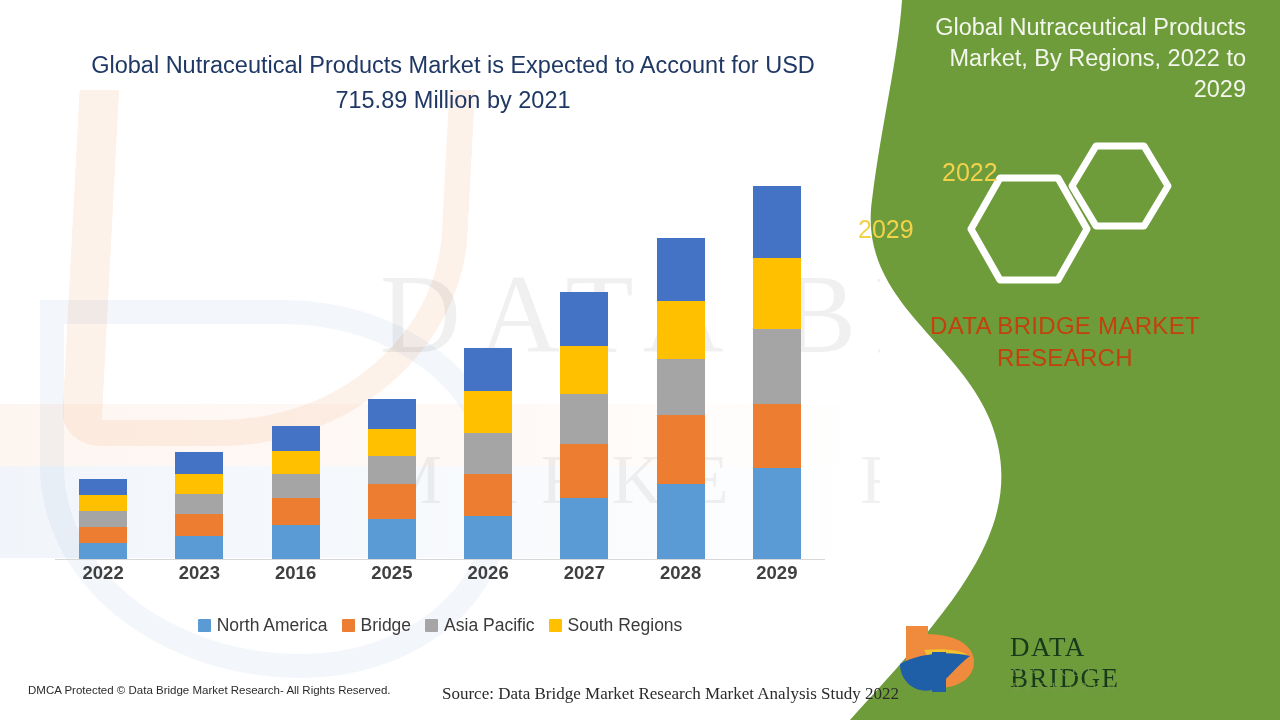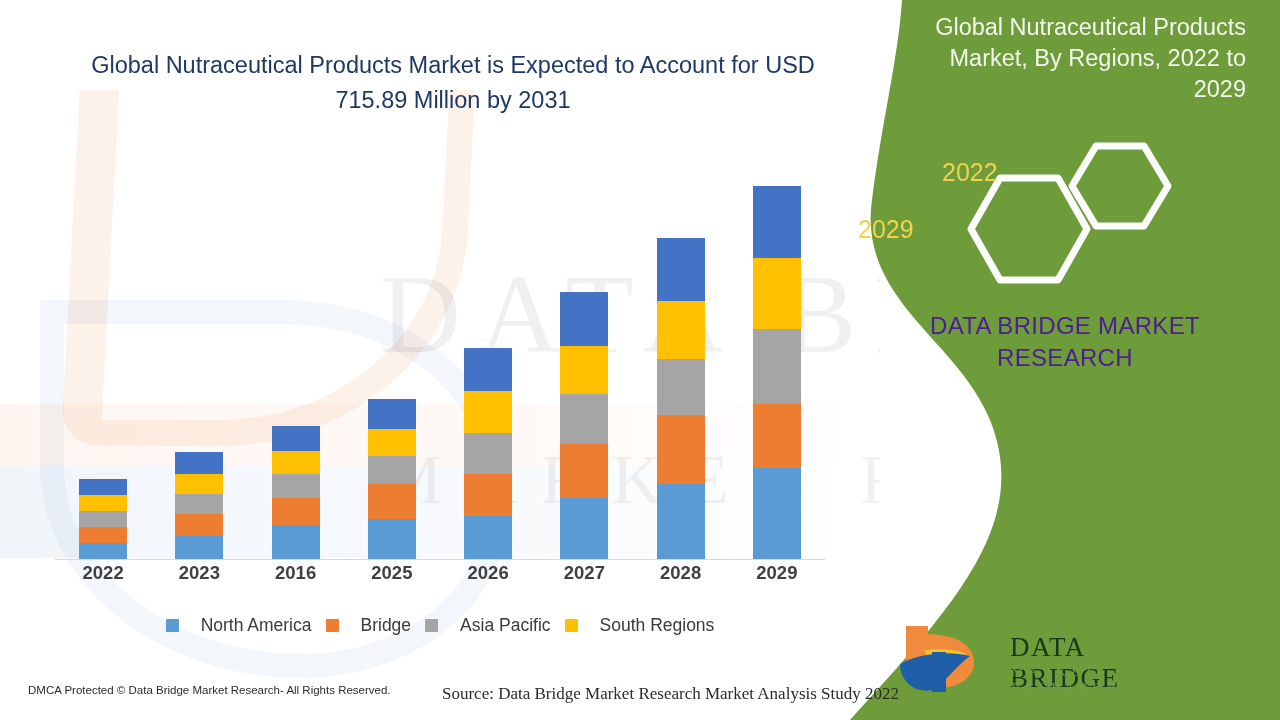--- a/index.html
+++ b/index.html
@@ -127,21 +127,21 @@
     left: 102px;
     top: 158px;
     font-size: 25px;
   }
   .brand-text {
     position: absolute;
     left: 80px;
     top: 310px;
     width: 290px;
     text-align: center;
-    color: #4c1d95;
+    color: #c2410c;
     font-size: 24px;
     line-height: 32px;
     letter-spacing: 0.3px;
   }
 
   
   .dbmr-logo {
     position: absolute;
     left: 58px;
     top: 620px;
@@ -250,21 +250,21 @@
     top: 615px;
     width: 770px;
     display: flex;
     justify-content: center;
     align-items: center;
     gap: 14px;
   }
   .legend-item {
     display: flex;
     align-items: center;
-    gap: 22px;
+    gap: 6px;
   }
   .legend-swatch {
     width: 13px;
     height: 13px;
     border-radius: 1px;
   }
   .legend-label {
     color: #3a3a3a;
     font-size: 17.5px;
   }
@@ -293,21 +293,21 @@
 
 <div class="bg-watermark-letters">
   <div class="wm-b-orange"></div>
   <div class="wm-b-blue"></div>
   <div class="wm-orange-band"></div>
   <div class="wm-blue-band"></div>
   <div class="wm-data">DATA BRIDGE</div>
   <div class="wm-market">MARKET RESEARCH</div>
 </div>
 
-<div class="headline">Global Nutraceutical Products Market is Expected to Account for USD 715.89 Million by 2031</div>
+<div class="headline">Global Nutraceutical Products Market is Expected to Account for USD 715.89 Million by 2021</div>
 
 <div class="chart">
   <div class="plot">
     <div class="bars">
         <div class="bar-col">
           <div class="bar-stack">
             <div class="seg" style="height: 16px; background: rgb(68, 114, 196);"></div>
             <div class="seg" style="height: 16px; background: rgb(255, 192, 0);"></div>
             <div class="seg" style="height: 16px; background: rgb(165, 165, 165);"></div>
             <div class="seg" style="height: 16px; background: rgb(237, 125, 49);"></div>

